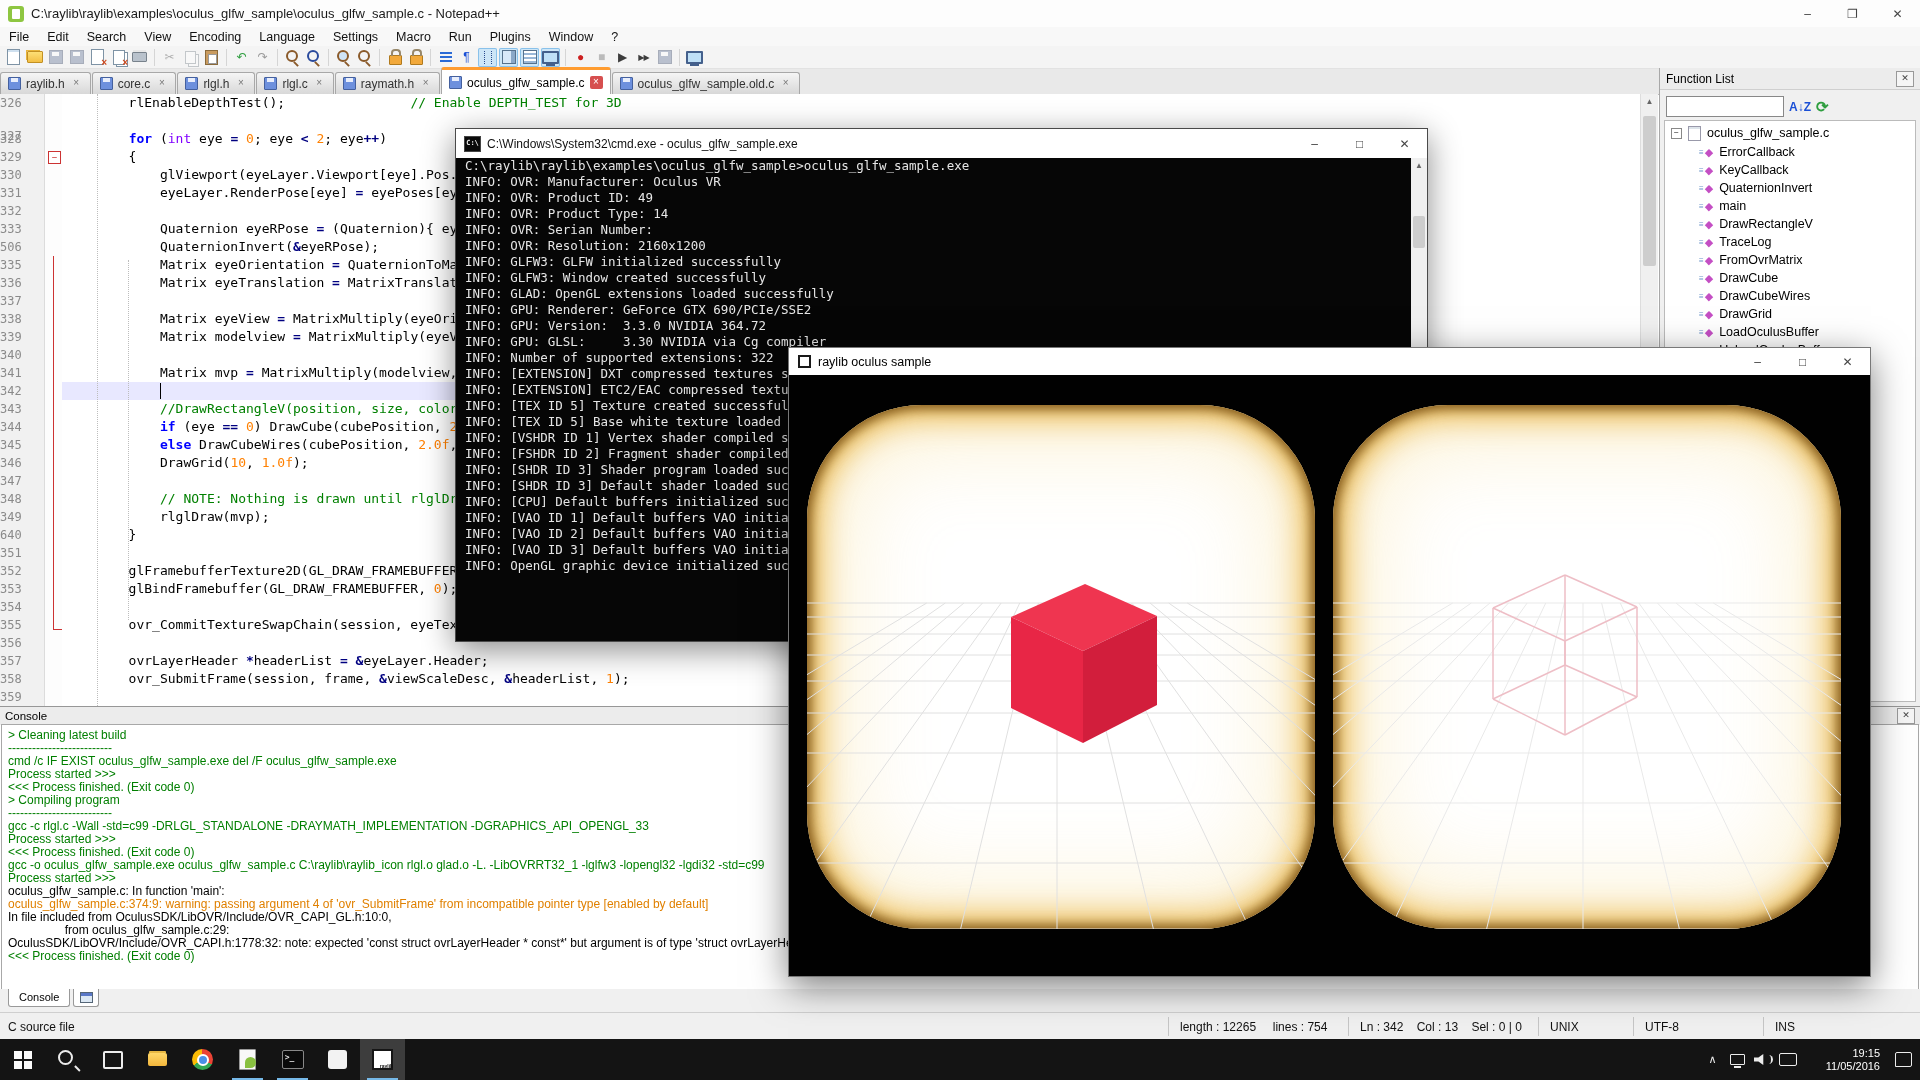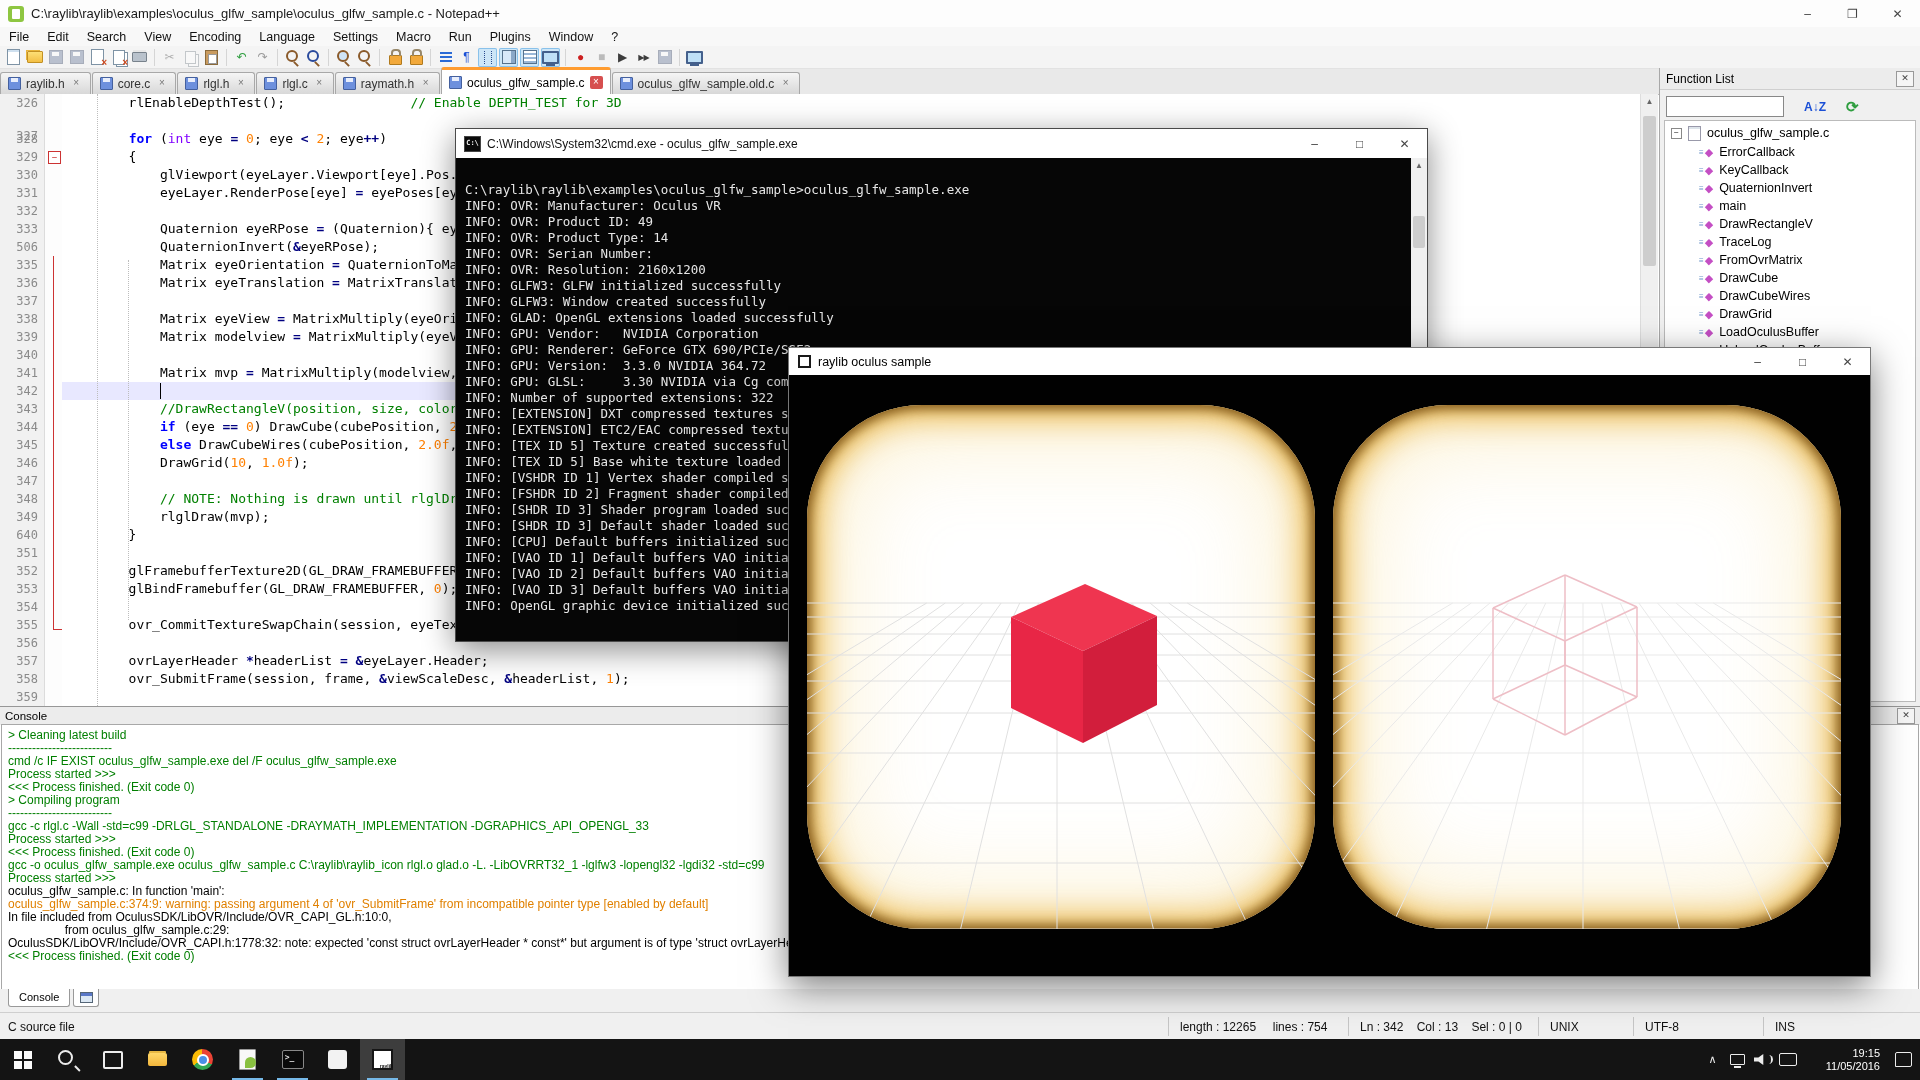--- a/index.html
+++ b/index.html
@@ -50,37 +50,37 @@
   .tab-disk{width:11px;height:11px;background:#6d90dd;border:1px solid #44609e;border-radius:1px;position:relative;flex:none;}
   .tab-disk::after{content:"";position:absolute;left:2px;right:2px;top:0;height:4px;background:#e8eefc;}
   .tab-x{font-size:10px;color:#777;width:13px;height:13px;line-height:12px;text-align:center;flex:none;}
   .tab.active .tab-x{background:#d64f4f;color:#fff;border-radius:2px;}
   
   #edzone{position:absolute;top:94px;left:0;width:1640px;height:612px;background:#fff;overflow:hidden;}
   .gutter{position:absolute;left:0;top:0;width:44px;height:100%;background:#f1f1f1;border-right:1px solid #dcdcdc;}
   .foldcol{position:absolute;left:45px;top:0;width:17px;height:100%;background:#fdfdfd;}
   .row{position:absolute;left:0;width:100%;height:18px;}
   .curbg{position:absolute;left:62px;right:0;top:0;height:18px;background:#e8e8ff;}
-  .ln{position:absolute;left:0;width:38px;text-align:right;font:12px/18px "DejaVu Sans Mono",monospace;color:#8a8a8a;}
+  .ln{position:absolute;left:0;width:38px;text-align:left;font:12px/18px "DejaVu Sans Mono",monospace;color:#8a8a8a;}
   .ct{position:absolute;left:66px;top:0;margin:0;font:13px/18px "DejaVu Sans Mono",monospace;white-space:pre;color:#000;}
   .tp{color:#000;} .tk{color:#0000ff;font-weight:bold;} .tt{color:#8000ff;} .tn{color:#ff8000;} .tc{color:#008000;} .to{color:#000080;font-weight:bold;}
   .iguide{position:absolute;width:0;border-left:1px dotted #bdbdbd;}
   .foldbox{position:absolute;left:48px;top:3px;width:11px;height:11px;border:1px solid #cc3333;background:#fff;color:#cc3333;font:9px/10px "DejaVu Sans Mono",monospace;text-align:center;}
   .fline{position:absolute;left:53px;width:0;border-left:1px solid #cc3333;}
   .ftick{position:absolute;left:53px;width:9px;height:0;border-top:1px solid #cc3333;}
   #caret{position:absolute;width:1px;height:16px;background:#000;}
   .np-vsb{position:absolute;top:94px;left:1640px;width:17px;height:612px;background:#f0f0f0;border-left:1px solid #ddd;}
   .vsb-btn{height:16px;text-align:center;font-size:8px;color:#666;line-height:16px;}
   .vsb-btn.dn{position:absolute;bottom:0;left:0;right:0;}
   .vsb-thumb{position:absolute;left:2px;right:2px;top:22px;height:150px;background:#cdcdcd;border-radius:2px;}
   
   #flpanel{position:absolute;top:68px;left:1659px;right:0;height:638px;background:#f0f0f0;border-left:1px solid #a8a8a8;z-index:2;}
   .fl-hdr{height:21px;background:#ececec;border-bottom:1px solid #cfcfcf;font-size:12px;display:flex;align-items:center;padding:0 6px;color:#000;}
   .fl-x,.con-x{margin-left:auto;width:16px;height:14px;border:1px solid #999;background:#f5f5f5;font-size:9px;line-height:12px;text-align:center;color:#444;}
-  .fl-search{display:flex;align-items:center;gap:20px;padding:6px 6px 4px 6px;}
+  .fl-search{display:flex;align-items:center;gap:5px;padding:6px 6px 4px 6px;}
   .fl-input{width:110px;height:19px;border:1px solid #888;font-size:12px;padding:0 3px;background:#fff;}
   .fl-sort{color:#1a4fd6;font-weight:bold;font-size:12px;}
   .fl-refresh{color:#2e9e3f;font-size:15px;font-weight:bold;}
   .fl-tree{position:absolute;top:52px;left:4px;right:4px;bottom:4px;background:#fff;border:1px solid #bbb;overflow:hidden;font-size:12.5px;color:#000;}
   .fl-root{display:flex;align-items:center;gap:6px;padding:4px 0 2px 6px;height:16px;}
   .fl-exp{width:9px;height:9px;border:1px solid #888;font:8px/7px "DejaVu Sans Mono",monospace;text-align:center;color:#444;background:#fff;flex:none;}
   .fl-file{width:11px;height:13px;background:#fff;border:1px solid #99a;box-shadow:inset 0 2px #dde4ea;flex:none;}
   .fl-item{display:flex;align-items:center;gap:6px;padding-left:34px;height:18px;}
   .fl-leafwrap{display:flex;align-items:center;flex:none;}
   .fl-eq{color:#6a92c8;font-size:8px;margin-right:1px;}
@@ -96,21 +96,21 @@
   .dock-ico::after{content:"";width:11px;height:9px;border:1px solid #567;background:linear-gradient(#5a78c8 3px,#dce8f4 3px);}
   
   .np-status{position:absolute;top:1012px;left:0;right:0;height:27px;background:#f0f0f0;border-top:1px solid #cfcfcf;font-size:12px;color:#111;z-index:3;}
   .st{position:absolute;top:7px;white-space:pre;}
   .st-sep{position:absolute;top:4px;height:19px;width:1px;background:#c6c6c6;}
   
   #cmdwin{position:absolute;left:455px;top:128px;width:971px;height:512px;z-index:30;border:1px solid #4a4a4a;box-shadow:0 8px 30px rgba(0,0,0,.45);background:#060606;}
   .cmd-title{height:29px;background:#fff;display:flex;align-items:center;font-size:12px;color:#111;}
   .cmd-ico{width:15px;height:14px;background:#0a0a0a;margin:0 6px 0 8px;border:1px solid #444;color:#eee;font:bold 7px/13px "DejaVu Sans Mono",monospace;text-align:center;flex:none;}
   .cmd-ico::after{content:"C:\\";}
-  #cmdbody{position:absolute;top:29px;left:0;right:16px;bottom:0;overflow:hidden;padding:24px 0 0 9px;}
+  #cmdbody{position:absolute;top:29px;left:0;right:16px;bottom:0;overflow:hidden;padding:0 0 0 9px;}
   #cmdbody pre{margin:0;font:12.5px/16px "DejaVu Sans Mono",monospace;color:#e6e6e6;white-space:pre;}
   .cmd-sb{position:absolute;top:29px;right:0;width:16px;bottom:0;background:#f0f0f0;}
   .cmd-sb .vsb-thumb{top:58px;height:32px;}
   
   #raywin{position:absolute;left:788px;top:347px;width:1081px;height:628px;z-index:40;border:1px solid #787878;box-shadow:0 10px 34px rgba(0,0,0,.5);background:#010101;}
   .ray-title{height:27px;background:#fff;display:flex;align-items:center;font-size:12.5px;color:#000;}
   .ray-ico{width:13px;height:13px;border:2px solid #1a1a1a;background:#fff;margin:0 7px 0 9px;flex:none;box-sizing:border-box;}
   #raybody{position:absolute;top:27px;left:0;right:0;bottom:0;background:#010101;}
   .eye{position:absolute;top:30px;width:508px;height:524px;border-radius:115px;background:#fff;overflow:hidden;
        box-shadow:inset 0 0 12px 4px rgba(95,55,5,.78), inset 0 0 30px 14px rgba(233,178,60,.85), inset 0 0 85px 45px rgba(244,214,130,.30);}
@@ -572,21 +572,20 @@
     <div id="cmdbody">
         <pre>C:\raylib\raylib\examples\oculus_glfw_sample&gt;oculus_glfw_sample.exe</pre>
         <pre>INFO: OVR: Manufacturer: Oculus VR</pre>
         <pre>INFO: OVR: Product ID: 49</pre>
         <pre>INFO: OVR: Product Type: 14</pre>
         <pre>INFO: OVR: Serian Number: </pre>
         <pre>INFO: OVR: Resolution: 2160x1200</pre>
         <pre>INFO: GLFW3: GLFW initialized successfully</pre>
         <pre>INFO: GLFW3: Window created successfully</pre>
         <pre>INFO: GLAD: OpenGL extensions loaded successfully</pre>
-        <pre>INFO: GPU: Vendor:   NVIDIA Corporation</pre>
         <pre>INFO: GPU: Renderer: GeForce GTX 690/PCIe/SSE2</pre>
         <pre>INFO: GPU: Version:  3.3.0 NVIDIA 364.72</pre>
         <pre>INFO: GPU: GLSL:     3.30 NVIDIA via Cg compiler</pre>
         <pre>INFO: Number of supported extensions: 322</pre>
         <pre>INFO: [EXTENSION] DXT compressed textures supported</pre>
         <pre>INFO: [EXTENSION] ETC2/EAC compressed textures supported</pre>
         <pre>INFO: [TEX ID 5] Texture created successfully (1x1)</pre>
         <pre>INFO: [TEX ID 5] Base white texture loaded successfully</pre>
         <pre>INFO: [VSHDR ID 1] Vertex shader compiled successfully</pre>
         <pre>INFO: [FSHDR ID 2] Fragment shader compiled successfully</pre>

